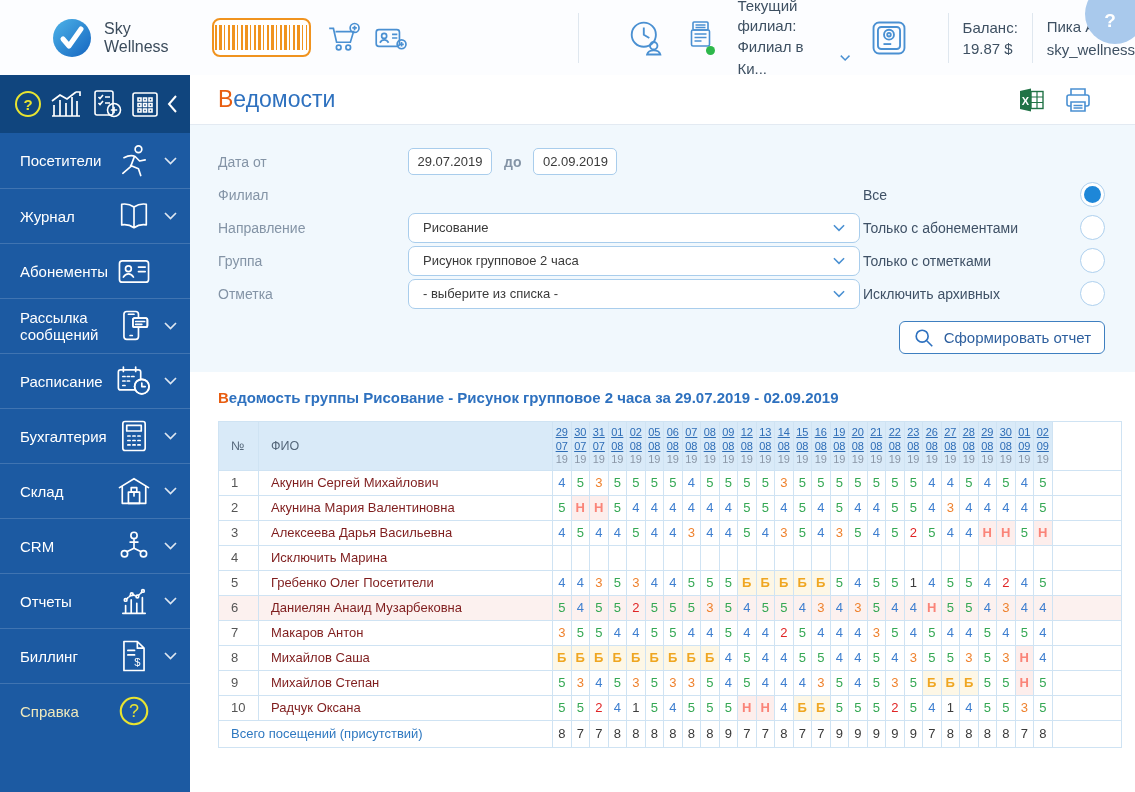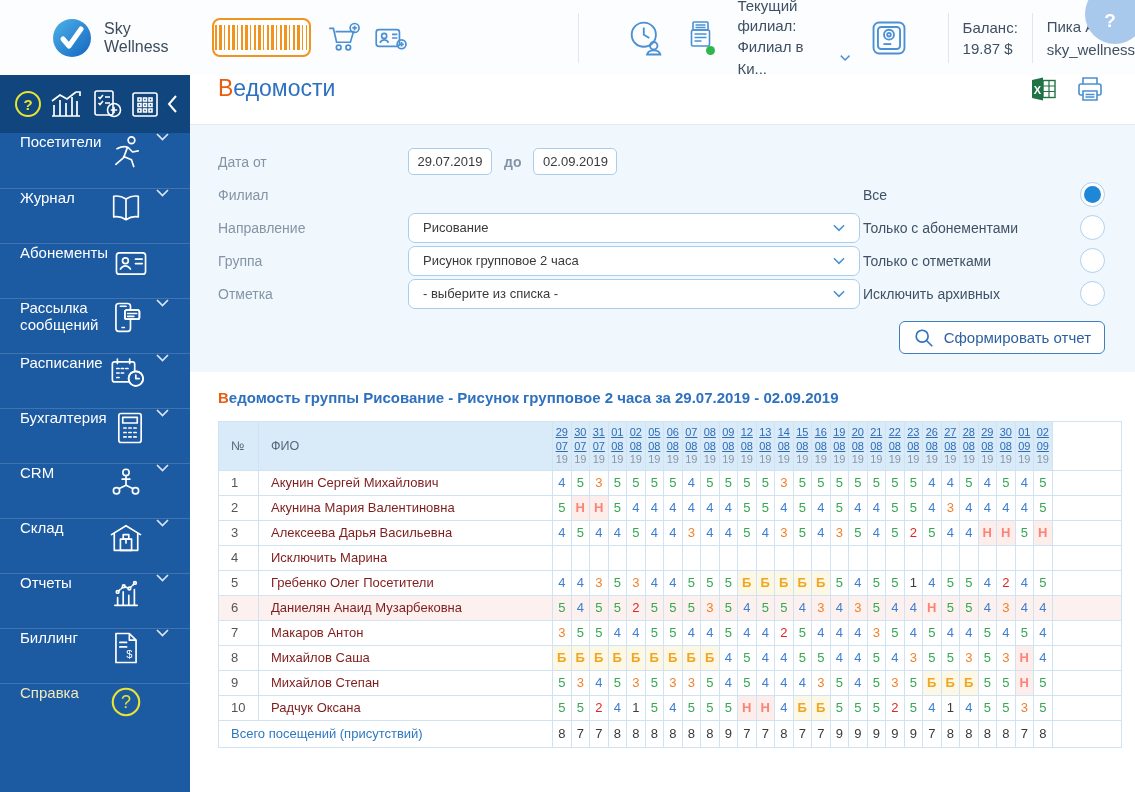--- a/index.html
+++ b/index.html
@@ -22,30 +22,30 @@
   .balance div { font-size:15px; color:#3e5062; line-height:21px; }
   .user { margin-left:14px; }
   .user div { font-size:15px; color:#3e5062; line-height:23px; }
   .help-bubble { position:absolute; top:-16px; right:-10px; width:60px; height:60px; border-radius:50%; background:#a9c9ec; color:#fff; font-size:19px; font-weight:bold; display:flex; align-items:center; justify-content:center; padding-top:14px; padding-right:10px; cursor:pointer; }
 
   
   .sidebar { position:absolute; top:75px; left:0; width:190px; bottom:0; background:#1c5aa2; }
   .side-iconbar { height:58px; background:#10457e; display:flex; align-items:center; justify-content:space-between; padding:0 12px 0 14px; }
   .side-iconbar .tico { cursor:pointer; display:inline-flex; }
   .side-menu { }
-  .side-item { height:55px; display:flex; padding:0 18px 0 20px; cursor:pointer; border-top:1px solid rgba(255,255,255,.16); }
+  .side-item { height:55px; display:flex; align-items:center; padding:0 10px 0 20px; cursor:pointer; border-top:1px solid rgba(255,255,255,.16); }
   .side-item:first-child { border-top:none; }
   .si-label { flex:1; color:#fff; font-size:15px; line-height:17px; max-width:92px; }
   .side-item.help-item .si-label { color:#efe9bd; }
   .si-icon { width:52px; display:flex; justify-content:center; }
   .si-chev { width:20px; display:flex; justify-content:center; }
 
   
   .content { position:absolute; top:75px; left:190px; right:0; bottom:0; background:#fff; }
-  .page-head { height:50px; display:flex; padding:0 30px 0 28px; border-bottom:1px solid #e3eaf2; }
+  .page-head { height:50px; display:flex; align-items:center; padding:0 42px 0 28px; border-bottom:1px solid #e3eaf2; }
   .page-head h1 { font-size:23px; font-weight:normal; color:#2e71bf; flex:1; }
   .ltr-o { color:#e85d10; }
   .head-icons { display:flex; gap:16px; }
 
   
   .filter-panel { height:247px; background:#f1f8fd; padding:20px 30px 0 28px; display:flex; }
   .f-left { flex:1; }
   .f-row { height:33px; display:flex; align-items:center; }
   .f-label { width:190px; font-size:14px; color:#8494a6; }
   .date-input { width:84px; height:27px; background:#fff; border:1px solid #a9cdec; border-radius:5px; display:inline-flex; align-items:center; justify-content:center; font-size:13px; color:#3a3a3a; cursor:text; }
@@ -288,43 +288,43 @@
             <path d="M11.5 17h2M16 17h2M20.5 17h2M11.5 21h2M16 21h2M20.5 21h2M11.5 25h2M16 25h2M20.5 25h2"></path>
           </svg>
         </span>
         <span class="si-chev">
           <svg width="13" height="8" viewBox="0 0 13 8" stroke="rgba(255,255,255,.85)" stroke-width="1.7" fill="none">
             <path d="M1 1l5.5 5.5L12 1"></path>
           </svg>
         </span>
       </div>
       <div class="side-item">
+        <span class="si-label">Склад</span>
+        <span class="si-icon">
+          <svg width="38" height="38" viewBox="0 0 34 34" stroke="#fff" stroke-width="1.5" fill="none" stroke-linecap="round" stroke-linejoin="round">
+            <path d="M4 14L17 6l13 8M6.5 12.5V28h21V12.5"></path>
+            <rect x="12" y="18" width="10" height="10"></rect>
+            <path d="M17 18v3.5M14.5 14h5v4h-5z"></path>
+          </svg>
+        </span>
+        <span class="si-chev">
+          <svg width="13" height="8" viewBox="0 0 13 8" stroke="rgba(255,255,255,.85)" stroke-width="1.7" fill="none">
+            <path d="M1 1l5.5 5.5L12 1"></path>
+          </svg>
+        </span>
+      </div>
+      <div class="side-item">
         <span class="si-label">CRM</span>
         <span class="si-icon">
           <svg width="38" height="38" viewBox="0 0 34 34" stroke="#fff" stroke-width="1.5" fill="none" stroke-linecap="round" stroke-linejoin="round">
             <circle cx="17" cy="7.5" r="2.8"></circle>
             <path d="M13.5 13.5h7M17 11v8"></path>
             <circle cx="8.5" cy="24" r="2.8"></circle>
             <circle cx="25.5" cy="24" r="2.8"></circle>
             <path d="M17 19l-6 3M17 19l6 3"></path>
-          </svg>
-        </span>
-        <span class="si-chev">
-          <svg width="13" height="8" viewBox="0 0 13 8" stroke="rgba(255,255,255,.85)" stroke-width="1.7" fill="none">
-            <path d="M1 1l5.5 5.5L12 1"></path>
-          </svg>
-        </span>
-      </div>
-      <div class="side-item">
-        <span class="si-label">Склад</span>
-        <span class="si-icon">
-          <svg width="38" height="38" viewBox="0 0 34 34" stroke="#fff" stroke-width="1.5" fill="none" stroke-linecap="round" stroke-linejoin="round">
-            <path d="M4 14L17 6l13 8M6.5 12.5V28h21V12.5"></path>
-            <rect x="12" y="18" width="10" height="10"></rect>
-            <path d="M17 18v3.5M14.5 14h5v4h-5z"></path>
           </svg>
         </span>
         <span class="si-chev">
           <svg width="13" height="8" viewBox="0 0 13 8" stroke="rgba(255,255,255,.85)" stroke-width="1.7" fill="none">
             <path d="M1 1l5.5 5.5L12 1"></path>
           </svg>
         </span>
       </div>
       <div class="side-item">
         <span class="si-label">Отчеты</span>

